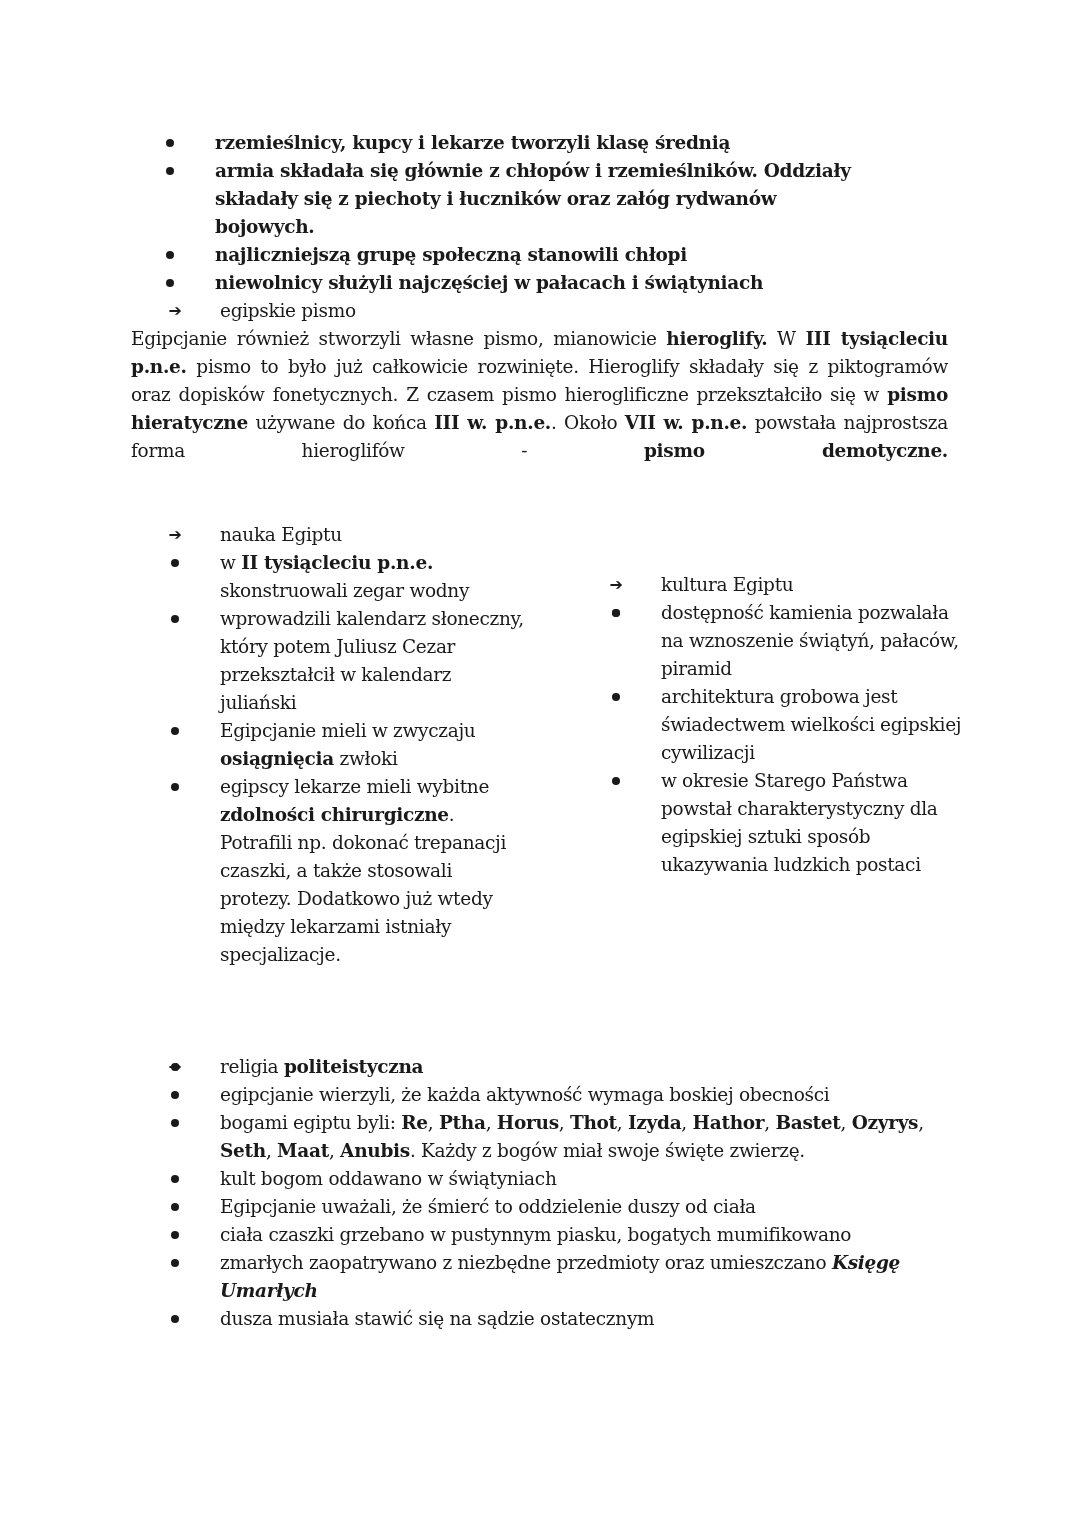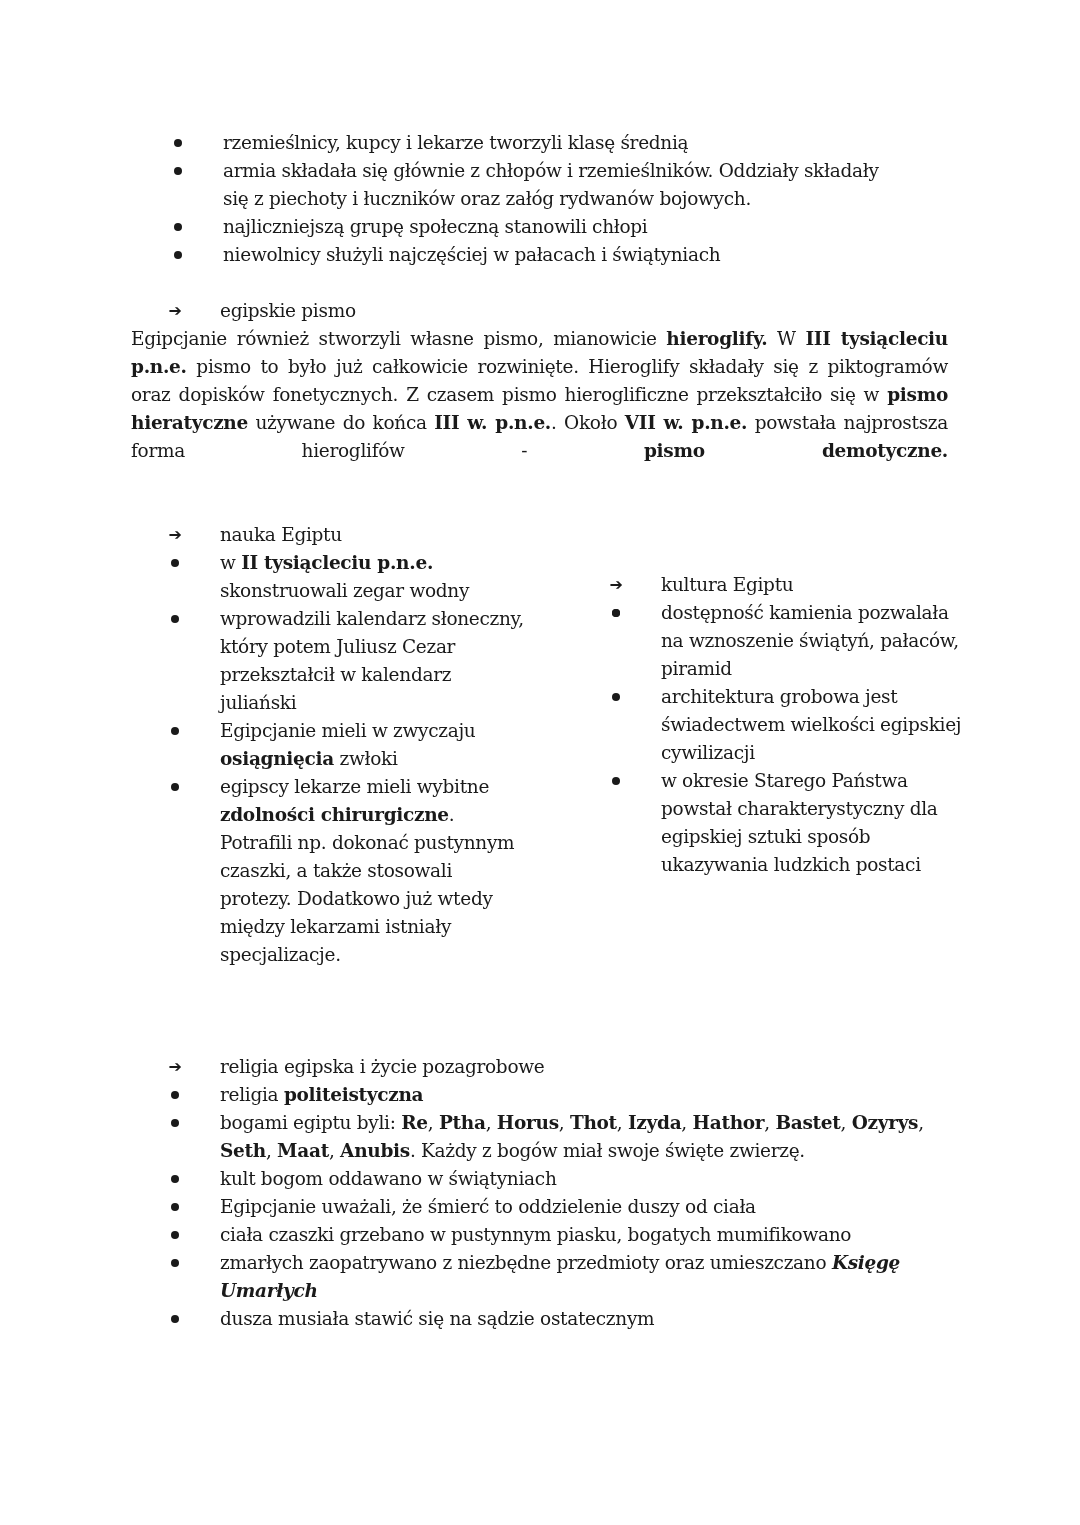--- a/index.html
+++ b/index.html
@@ -23,21 +23,21 @@
   }
   .arrow { font-family: "DejaVu Sans", sans-serif; font-weight: bold; font-size: 16px; }
   .para { text-align: justify; }
   .para:after { content: ""; display: inline-block; width: 100%; }
 </style>
 </head>
 <body>
 
 <div class="page text">
 
-  <div class="block" style="left:158px; top:129px; width:730px;">
+  <div class="block" style="left:150px; top:129px; width:730px;font-weight:bold;">
     <ul class="list">
       <li><span class="marker"><span class="bullet-dot"></span></span><span>rzemieślnicy, kupcy i lekarze tworzyli klasę średnią</span></li>
       <li><span class="marker"><span class="bullet-dot"></span></span><span>armia składała się głównie z chłopów i rzemieślników. Oddziały składały się z piechoty i łuczników oraz załóg rydwanów bojowych.</span></li>
       <li><span class="marker"><span class="bullet-dot"></span></span><span>najliczniejszą grupę społeczną stanowili chłopi</span></li>
       <li><span class="marker"><span class="bullet-dot"></span></span><span>niewolnicy służyli najczęściej w pałacach i świątyniach</span></li>
     </ul>
   </div>
 
   <div class="block" style="left:155px; top:297px; width:500px;">
     <ul class="list">
@@ -45,38 +45,39 @@
       </ul>
   </div>
   <div class="block para" id="writing-para" style="left:131px; top:325px; width:817px;"><span>Egipcjanie również stworzyli własne pismo, mianowicie </span><b>hieroglify.</b><span> W </span><b>III tysiącleciu p.n.e.</b><span> pismo to było już całkowicie rozwinięte. Hieroglify składały się z piktogramów oraz dopisków fonetycznych. Z czasem pismo hieroglificzne przekształciło się w </span><b>pismo hieratyczne</b><span> używane do końca </span><b>III w. p.n.e.</b><span>. Około </span><b>VII w. p.n.e.</b><span> powstała najprostsza forma hieroglifów - </span><b>pismo demotyczne.</b></div>
 
   <div class="block" style="left:155px; top:521px; width:370px;">
     <ul class="list" id="science-list">
       <li><span class="marker arrow">➔</span><span>nauka Egiptu</span></li>
         <li><span class="marker"><span class="bullet-dot"></span></span><span><span>w </span><b>II tysiącleciu p.n.e.</b><span> skonstruowali zegar wodny</span></span></li>
         <li><span class="marker"><span class="bullet-dot"></span></span><span><span>wprowadzili kalendarz słoneczny, który potem Juliusz Cezar przekształcił w kalendarz juliański</span></span></li>
         <li><span class="marker"><span class="bullet-dot"></span></span><span><span>Egipcjanie mieli w zwyczaju </span><b>osiągnięcia</b><span> zwłoki</span></span></li>
-        <li><span class="marker"><span class="bullet-dot"></span></span><span><span>egipscy lekarze mieli wybitne </span><b>zdolności chirurgiczne</b><span>. Potrafili np. dokonać pustynnym czaszki, a także stosowali protezy. Dodatkowo już wtedy między lekarzami istniały specjalizacje.</span></span></li>
+        <li><span class="marker"><span class="bullet-dot"></span></span><span><span>egipscy lekarze mieli wybitne </span><b>zdolności chirurgiczne</b><span>. Potrafili np. dokonać trepanacji czaszki, a także stosowali protezy. Dodatkowo już wtedy między lekarzami istniały specjalizacje.</span></span></li>
       </ul>
   </div>
 
   <div class="block" style="left:596px; top:571px; width:375px;">
     <ul class="list">
       <li><span class="marker arrow">➔</span><span>kultura Egiptu</span></li>
       <li><span class="marker"><span class="bullet-dot"></span></span></li>
       <li><span class="marker"><span class="bullet-dot"></span></span><span>dostępność kamienia pozwalała na wznoszenie świątyń, pałaców, piramid</span></li>
       <li><span class="marker"><span class="bullet-dot"></span></span><span>architektura grobowa jest świadectwem wielkości egipskiej cywilizacji</span></li>
       <li><span class="marker"><span class="bullet-dot"></span></span><span>w okresie Starego Państwa powstał charakterystyczny dla egipskiej sztuki sposób ukazywania ludzkich postaci</span></li>
     </ul>
   </div>
 
   <div class="block" style="left:155px; top:1053px; width:800px;">
     <ul class="list" id="religion-list">
-      <li><span class="marker arrow">➔</span><span>religia egipska i życie pozagrobowe</span></li>
+      <li><span class="marker arrow">➔</span></li>
     <li><span class="marker"><span class="bullet-dot"></span></span><span><span>religia </span><b>politeistyczna</b></span></li>
+        <li><span class="marker"><span class="bullet-dot"></span></span><span><span>egipcjanie wierzyli, że każda aktywność wymaga boskiej obecności</span></span></li>
         <li><span class="marker"><span class="bullet-dot"></span></span><span><span>bogami egiptu byli: </span><b>Re</b><span>, </span><b>Ptha</b><span>, </span><b>Horus</b><span>, </span><b>Thot</b><span>, </span><b>Izyda</b><span>, </span><b>Hathor</b><span>, </span><b>Bastet</b><span>, </span><b>Ozyrys</b><span>, </span><b>Seth</b><span>, </span><b>Maat</b><span>, </span><b>Anubis</b><span>. Każdy z bogów miał swoje święte zwierzę.</span></span></li>
         <li><span class="marker"><span class="bullet-dot"></span></span><span><span>kult bogom oddawano w świątyniach</span></span></li>
         <li><span class="marker"><span class="bullet-dot"></span></span><span><span>Egipcjanie uważali, że śmierć to oddzielenie duszy od ciała</span></span></li>
         <li><span class="marker"><span class="bullet-dot"></span></span><span><span>ciała czaszki grzebano w pustynnym piasku, bogatych mumifikowano</span></span></li>
         <li><span class="marker"><span class="bullet-dot"></span></span><span><span>zmarłych zaopatrywano z niezbędne przedmioty oraz umieszczano </span><b style="font-style: italic;">Księgę Umarłych</b></span></li>
         <li><span class="marker"><span class="bullet-dot"></span></span><span><span>dusza musiała stawić się na sądzie ostatecznym</span></span></li>
       </ul>
   </div>
 
 </div>

